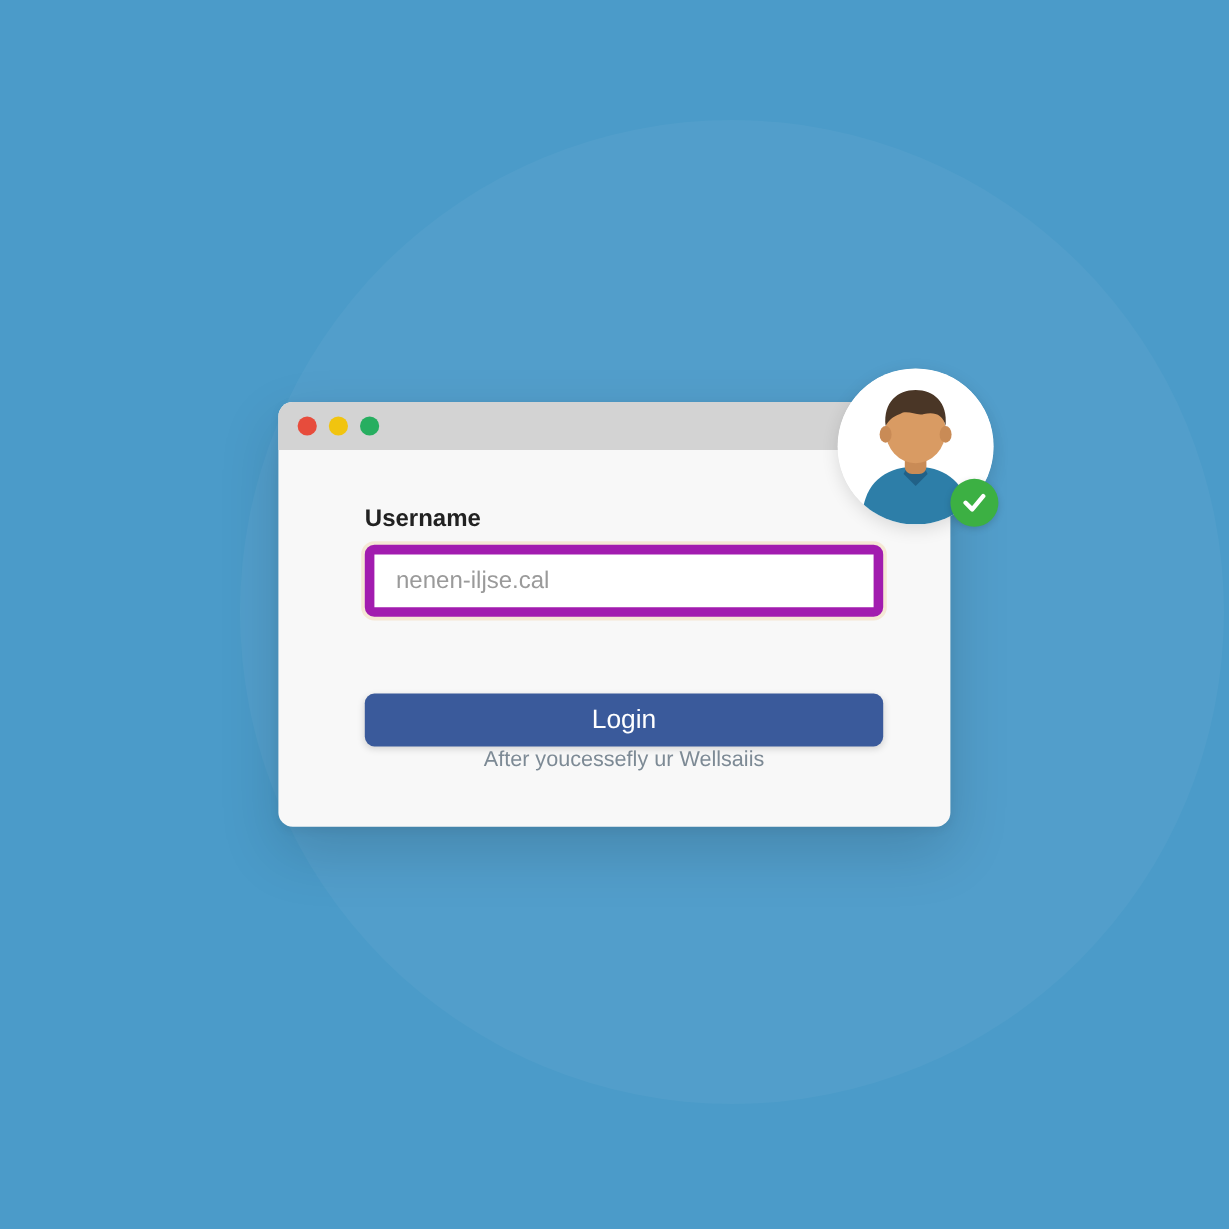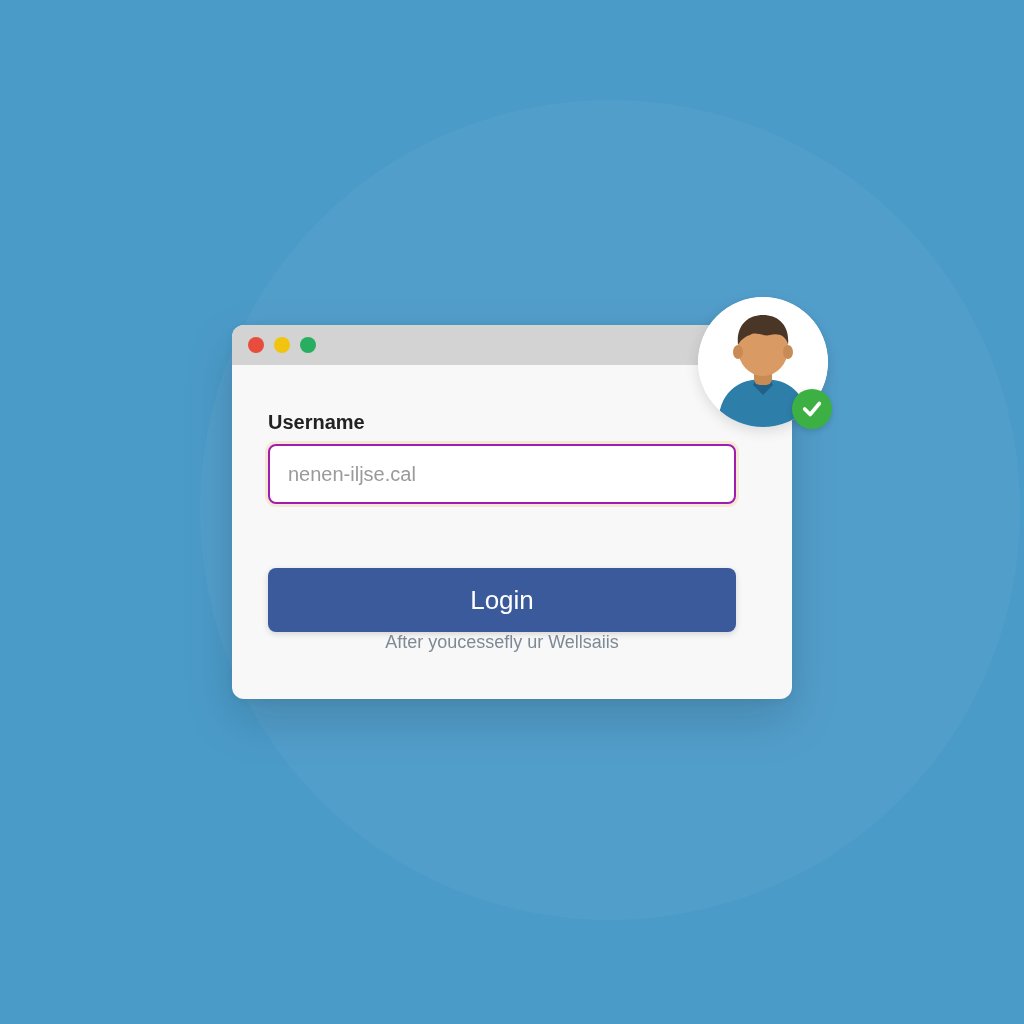--- a/index.html
+++ b/index.html
@@ -92,21 +92,21 @@
       justify-content: center;
       box-shadow: 0 2px 6px rgba(0,0,0,0.15);
     }
 
     .check-badge svg {
       width: 22px;
       height: 22px;
     }
 
     .content {
-      padding: 46px 56px 46px 36px;
+      padding: 46px 56px 46px 72px;
     }
 
     .field-label {
       font-size: 20px;
       font-weight: 600;
       color: #222;
       margin-bottom: 10px;
     }
 
     .input {
@@ -119,38 +119,38 @@
       font-size: 20px;
       color: #333;
       outline: none;
     }
 
     .input::placeholder {
       color: #9a9a9a;
     }
 
     .input.focused {
-      border: 2px solid #a21caf;
+      border: 8px solid #a21caf;
       box-shadow: 0 0 0 3px rgba(232,161,58,0.18);
     }
 
     .field-group {
       margin-bottom: 28px;
     }
 
     .spacer {
       height: 18px;
     }
 
     .login-btn {
       width: 100%;
-      height: 64px;
+      height: 44px;
       background: #3a5a9b;
       color: #ffffff;
-      font-size: 26px;
+      font-size: 22px;
       font-weight: 500;
       border: none;
       border-radius: 8px;
       cursor: pointer;
       margin-top: 18px;
       box-shadow: 0 2px 6px rgba(0,0,0,0.15);
     }
 
     .footer-text {
       text-align: center;

